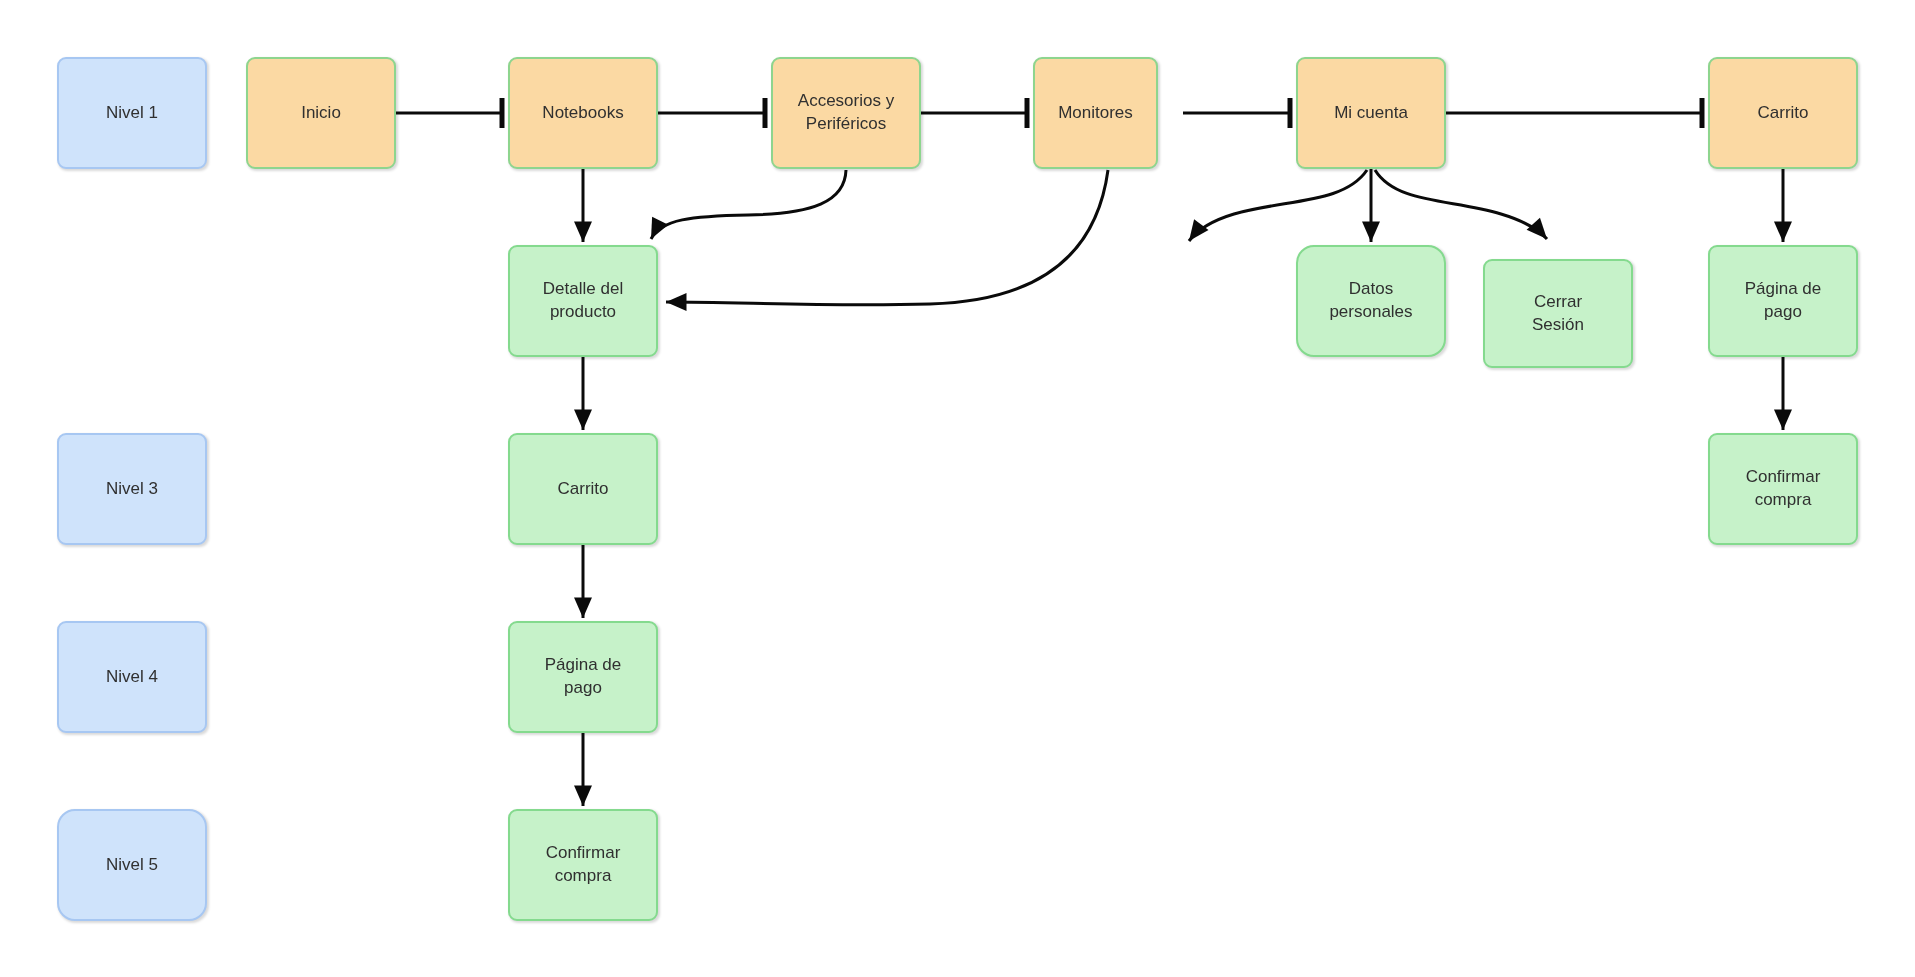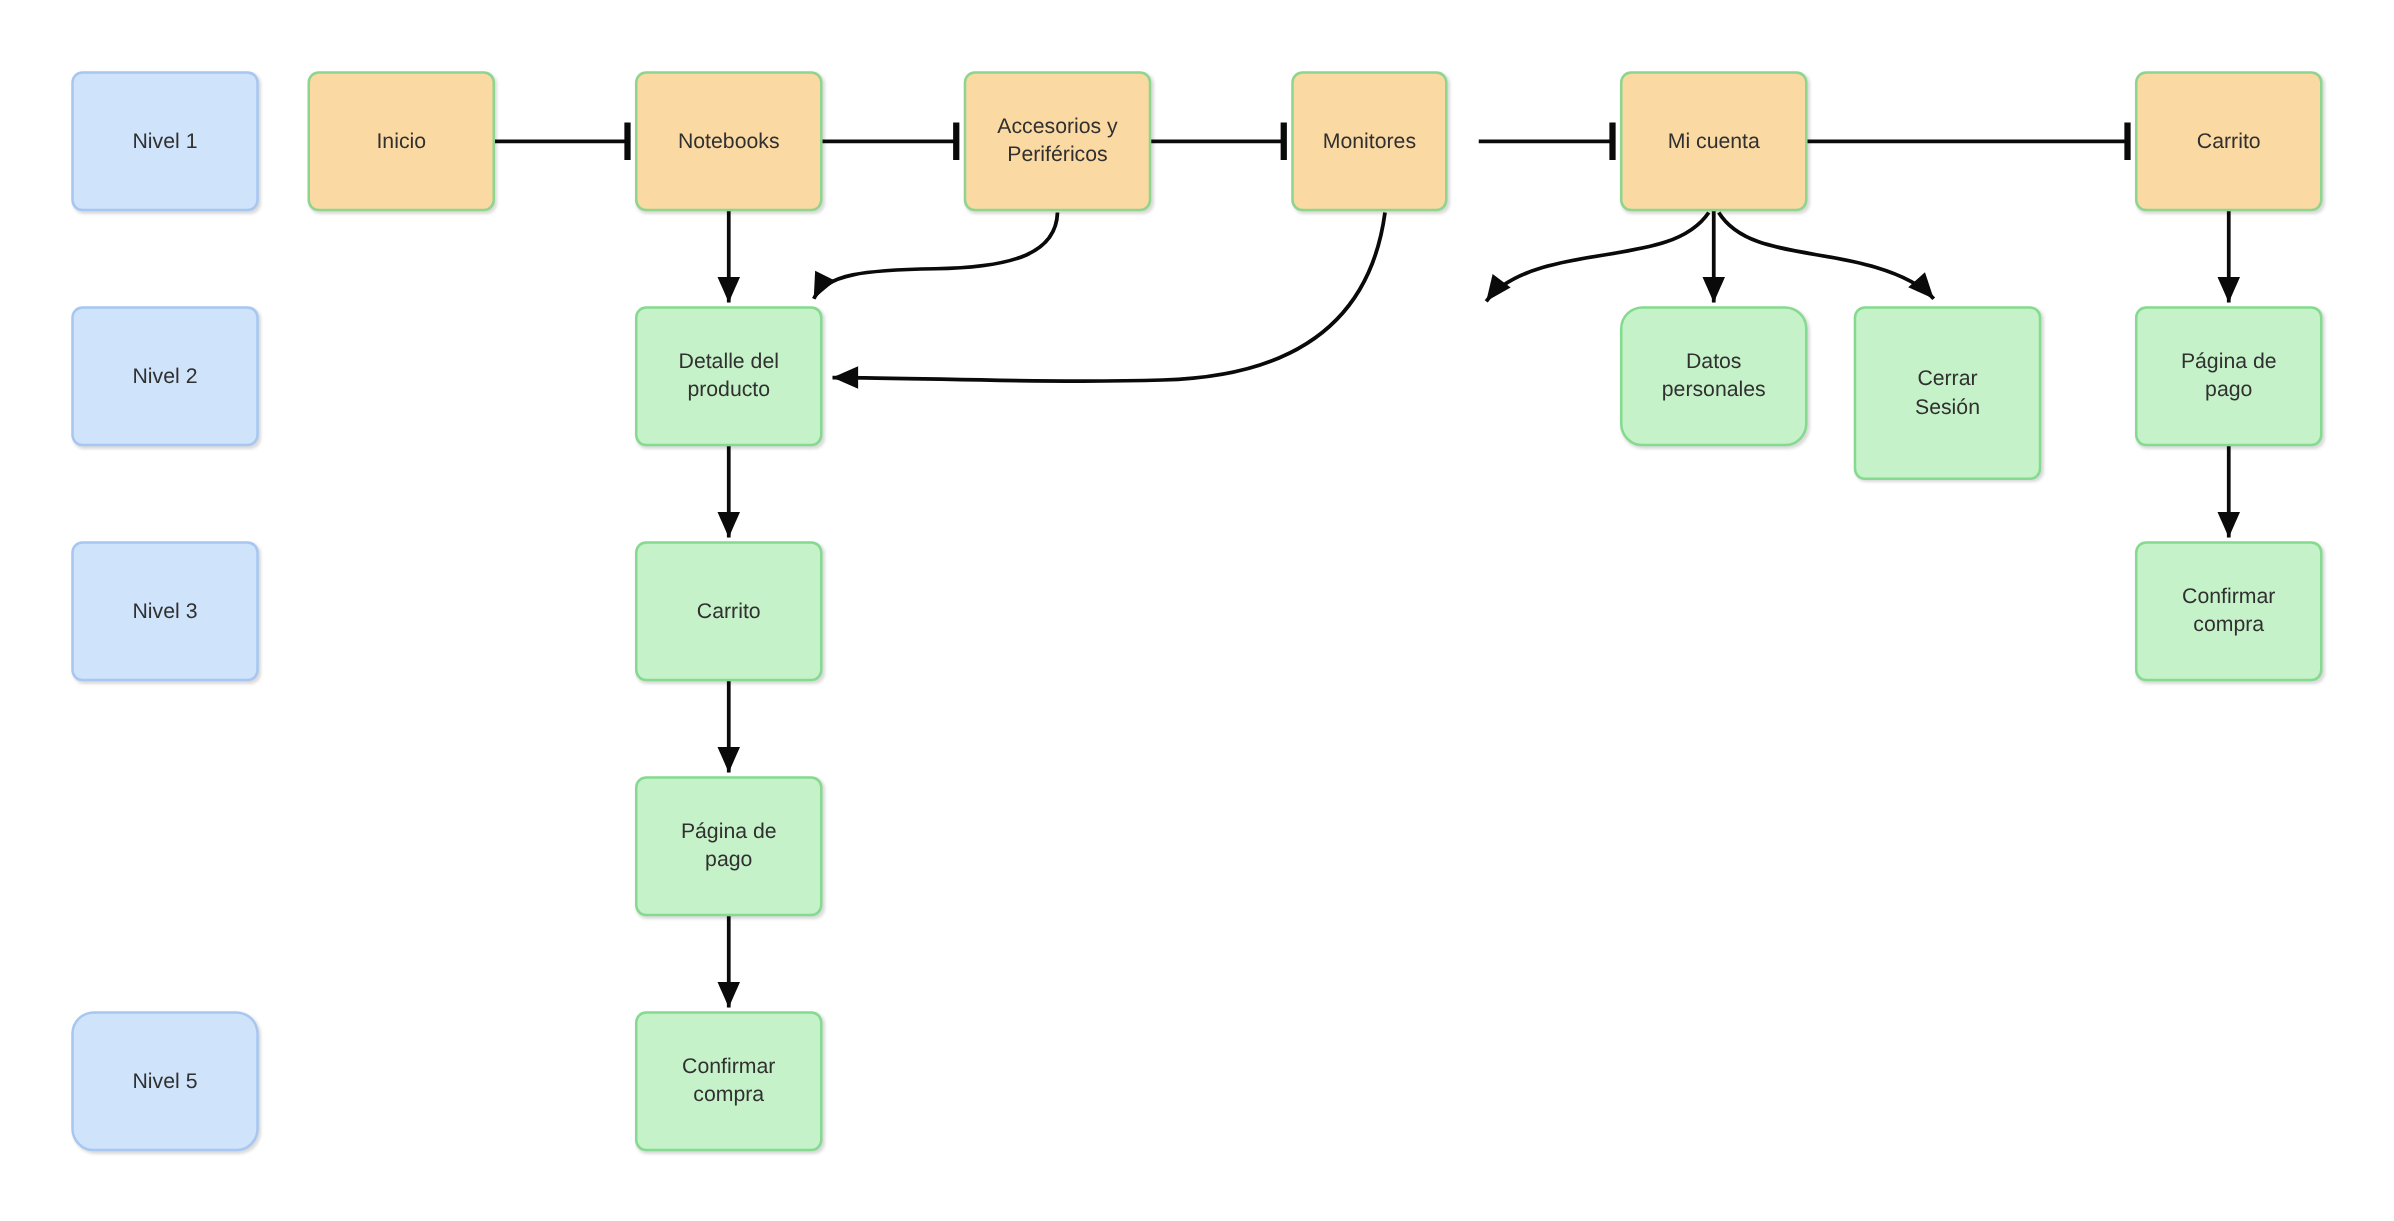--- a/index.html
+++ b/index.html
@@ -27,32 +27,32 @@
   .node.level{background:var(--level-fill,#cfe3fb);border-color:var(--level-border,#a7c7f2);}
   .node.category{background:var(--category-fill,#fbd9a3);border-color:var(--category-border,#8ed58e);}
   .node.page{background:var(--page-fill,#c6f2c9);border-color:var(--page-border,#84da8e);}
   svg.edges{position:absolute;left:0;top:0;pointer-events:none;}
 </style>
 </head>
 <body>
 
 <div id="canvas" style="width: 1915px; height: 977px; background: rgb(255, 255, 255); padding-left: 28px;">
     <div class="node level" style="left: 57px; top: 57px; width: 150px; height: 112px;">Nivel 1</div>
-    <div class="node level" style="left: 57px; top: 245px; width: 150px; height: 112px;">Nivel 2</div>
     <div class="node level" style="left: 57px; top: 433px; width: 150px; height: 112px;">Nivel 3</div>
+    <div class="node level" style="left: 57px; top: 621px; width: 150px; height: 112px;">Nivel 4</div>
     <div class="node level" style="left: 57px; top: 809px; width: 150px; height: 112px; border-radius: 18px;">Nivel 5</div>
     <div class="node category" style="left: 246px; top: 57px; width: 150px; height: 112px;">Inicio</div>
     <div class="node category" style="left: 771px; top: 57px; width: 150px; height: 112px;">Accesorios y Periféricos</div>
     <div class="node category" style="left: 508px; top: 57px; width: 150px; height: 112px;">Notebooks</div>
     <div class="node category" style="left: 1033px; top: 57px; width: 125px; height: 112px;">Monitores</div>
     <div class="node category" style="left: 1296px; top: 57px; width: 150px; height: 112px;">Mi cuenta</div>
     <div class="node category" style="left: 1708px; top: 57px; width: 150px; height: 112px;">Carrito</div>
     <div class="node page" style="left: 508px; top: 245px; width: 150px; height: 112px;">Detalle del producto</div>
     <div class="node page" style="left: 1296px; top: 245px; width: 150px; height: 112px; border-radius: 18px;">Datos personales</div>
-    <div class="node page" style="left: 1483px; top: 245px; width: 150px; height: 139px;">Cerrar Sesión</div>
+    <div class="node page" style="left: 1483px; top: 259px; width: 150px; height: 109px;">Cerrar Sesión</div>
     <div class="node page" style="left: 1708px; top: 245px; width: 150px; height: 112px;">Página de pago</div>
     <div class="node page" style="left: 508px; top: 433px; width: 150px; height: 112px;">Carrito</div>
     <div class="node page" style="left: 1708px; top: 433px; width: 150px; height: 112px;">Confirmar compra</div>
     <div class="node page" style="left: 508px; top: 621px; width: 150px; height: 112px;">Página de pago</div>
     <div class="node page" style="left: 508px; top: 809px; width: 150px; height: 112px;">Confirmar compra</div>
     <svg class="edges" width="1915" height="977" viewBox="0 0 1915 977">
       <defs>
         <marker id="ah" markerUnits="userSpaceOnUse" markerWidth="23" markerHeight="22" refX="21.5" refY="11" orient="auto">
           <path d="M1,2 L21.5,11 L1,20 Z" fill="#0a0a0a"></path>
         </marker>

